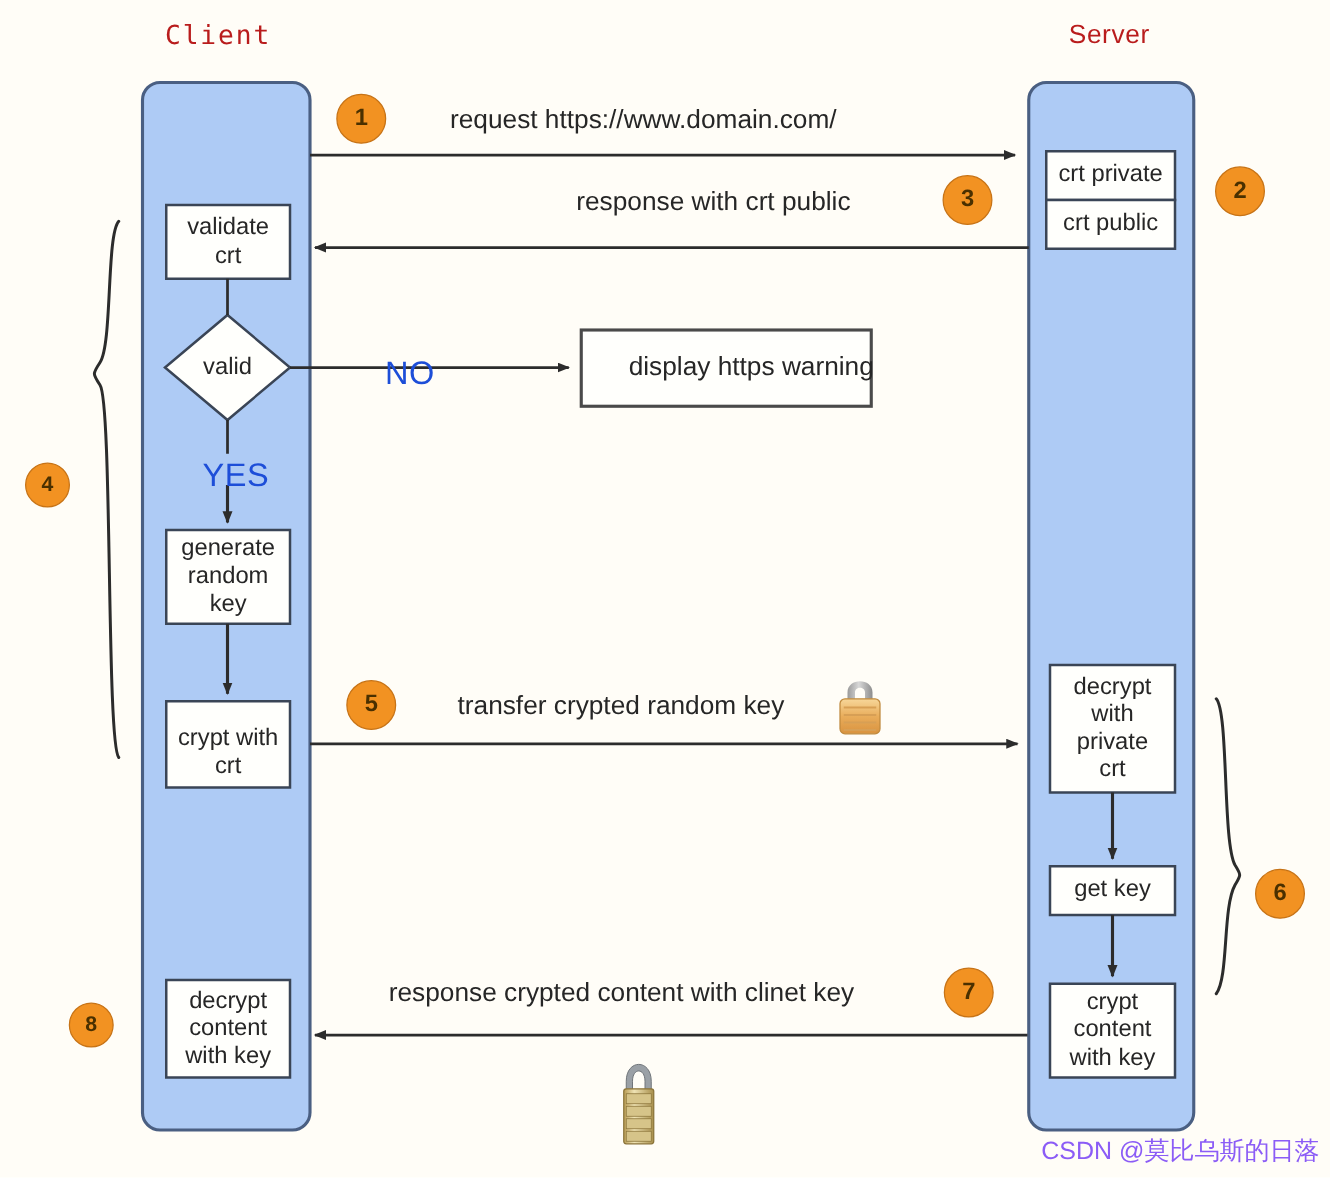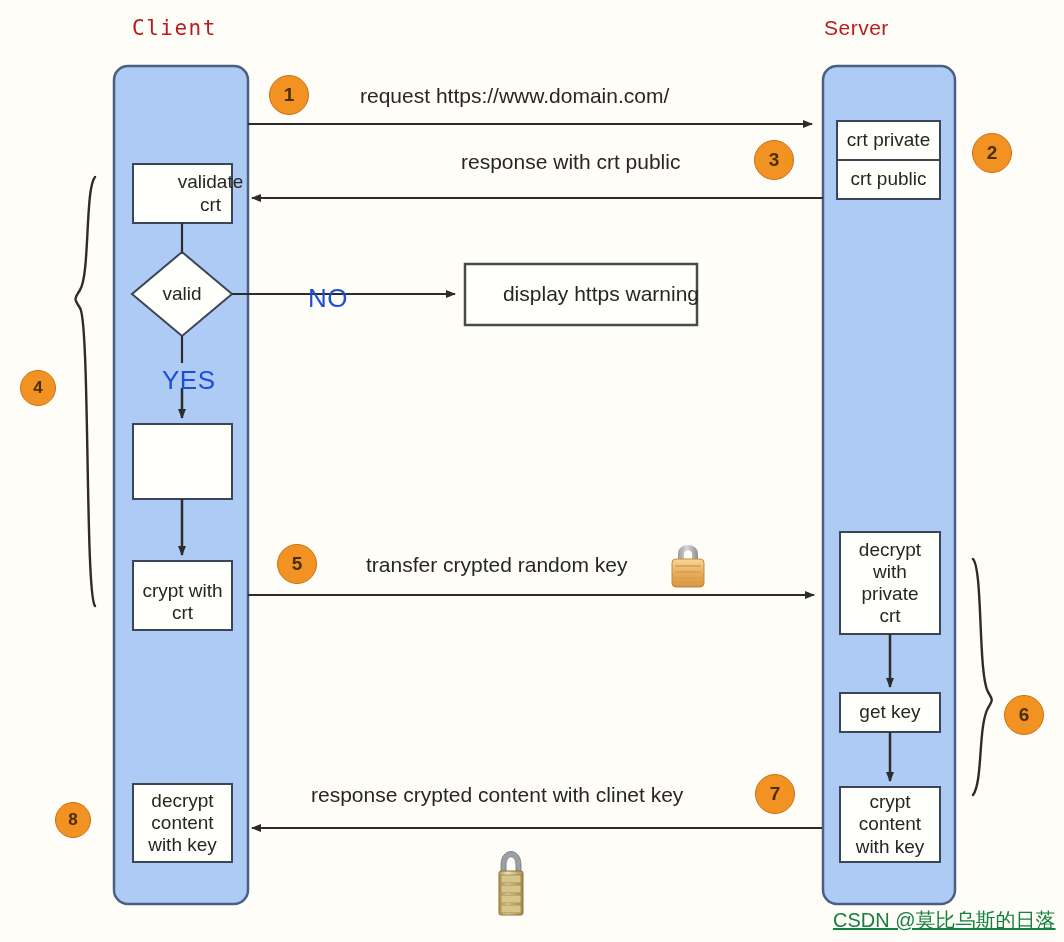--- a/index.html
+++ b/index.html
@@ -77,23 +77,22 @@
     color: #4a3000;
   }
   .badge.small {
     width: 36px;
     height: 36px;
     font-size: 17px;
   }
   .watermark {
     position: absolute;
     font-size: 20px;
-    color: #15803d;
-    white-space: nowrap;
-    text-decoration: underline;
+    color: #8b5cf6;
+    white-space: nowrap;
   }
 </style>
 </head>
 <body>
 
 <div id="canvas">
 
   <svg id="svg-layer" viewBox="0 0 1064 942">
     <defs>
       <marker id="arrow" markerWidth="11" markerHeight="11" refX="9" refY="4" orient="auto" markerUnits="userSpaceOnUse">
@@ -167,25 +166,28 @@
       <path d="M9,22 C9,4 29,4 29,22 L29,30 L24,30 L24,22 C24,11 14,11 14,22 L14,30 L9,30 Z" fill="#9aa0a6" stroke="#70757a" stroke-width="0.8"></path>
       <rect x="7" y="28" width="24" height="44" rx="2" ry="2" fill="url(#brassBody)" stroke="#8a7338" stroke-width="1"></rect>
       <rect x="9" y="32" width="20" height="8" fill="#d6c489" stroke="#8a7338" stroke-width="0.6"></rect>
       <rect x="9" y="42" width="20" height="8" fill="#d6c489" stroke="#8a7338" stroke-width="0.6"></rect>
       <rect x="9" y="52" width="20" height="8" fill="#d6c489" stroke="#8a7338" stroke-width="0.6"></rect>
       <rect x="9" y="62" width="20" height="8" fill="#d6c489" stroke="#8a7338" stroke-width="0.6"></rect>
     </g>
   </svg>
 
   <div class="lane-title" style="left:132px; top:16px;">Client</div>
-  <div class="lane-title server-title" style="left:824px; top:16px;">Server</div>
-
-  <div class="node-label" style="left:133px; top:164px; width:99px; height:59px;margin-left:28px;">validate
+  <div class="lane-title server-title" style="left:855px; top:16px;">Server</div>
+
+  <div class="node-label" style="left:133px; top:164px; width:99px; height:59px;">validate
 crt</div>
   <div class="node-label" style="left:142px; top:274px; width:80px; height:40px;">valid</div>
+  <div class="node-label" style="left:133px; top:424px; width:99px; height:75px;">generate
+random
+key</div>
   <div class="node-label" style="left:129px; top:561px; width:107px; height:82px;">crypt with
 crt</div>
   <div class="node-label" style="left:133px; top:784px; width:99px; height:78px;">decrypt
 content
 with key</div>
 
   <div class="node-label" style="left:837px; top:121px; width:103px; height:39px;">crt private</div>
   <div class="node-label" style="left:837px; top:160px; width:103px; height:39px;">crt public</div>
   <div class="node-label" style="left:840px; top:532px; width:100px; height:102px;">decrypt
 with

